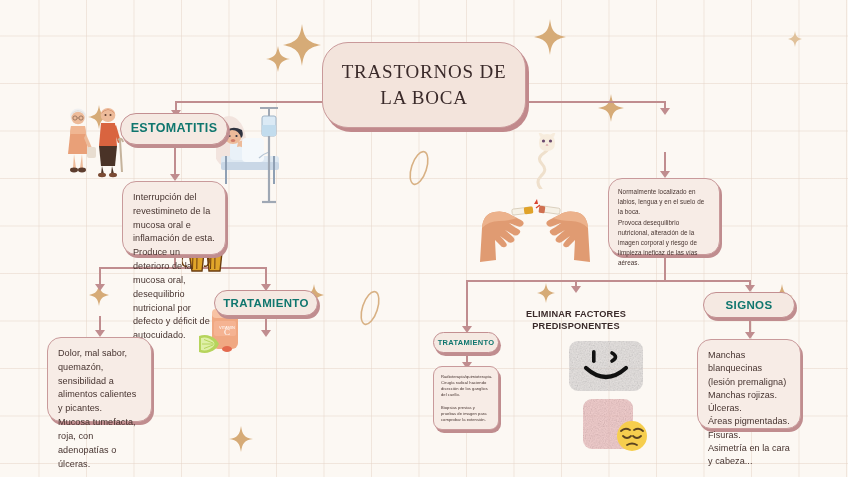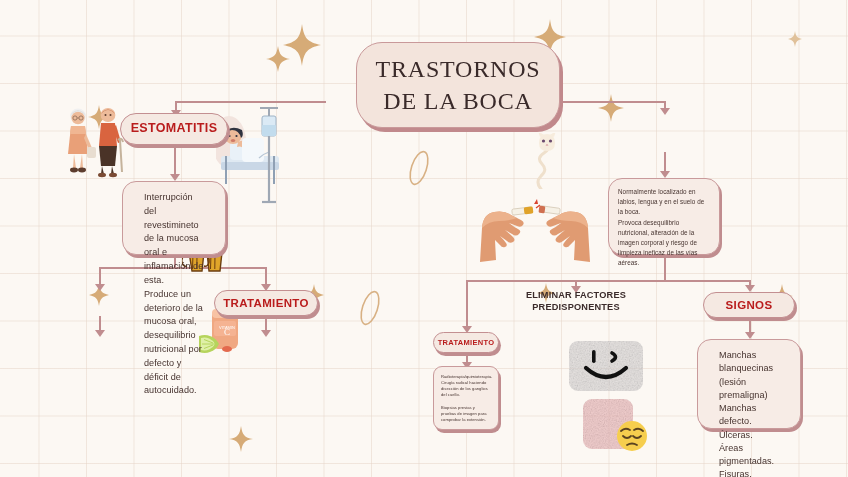--- a/index.html
+++ b/index.html
@@ -23,52 +23,51 @@
   
   .node{
     position:absolute;
     box-sizing:border-box;
     border-radius:22px;
     background:#f5e9e2;
     border:1.3px solid #c38f91;
     box-shadow:2px 3px 0 0 #c08d8f;
     display:flex;align-items:center;justify-content:center;
     text-align:center;
-    color:#b91c1c;
+    color:#0f766e;
     z-index:6;
   }
   .title-node{
     border-radius:26px;
     background:#f3e4dc;
     border:1.5px solid #c9999a;
     box-shadow:3px 4px 0 0 #c1898c;
     font-family:"Liberation Serif", serif;
     letter-spacing:.8px;
     line-height:1.35;
-    font-size:24px;
+    font-size:19px;
     color:#3a2a2a;
-    margin-left:34px;
   }
   .cap{
     font-weight:bold;
     letter-spacing:.35px;
     font-size:11.5px;
     line-height:1.25;
     border-radius:18px;
   }
   .cap.big{font-size:12.5px;}
   .cap.sm{font-size:7.5px;letter-spacing:.3px;border-radius:12px;}
   .textbox{
     border-radius:14px;
     background:#f7ece6;
     border:1.1px solid #c99a9b;
     box-shadow:2px 3px 0 0 #c08d8f;
     display:block;
     text-align:left;
-    padding:9px 21px;
+    padding:9px 10px;
     font-size:9.1px;
     line-height:1.52;
     color:#46332f;
     letter-spacing:.05px;
   }
   .textbox.tiny{
     font-size:4.1px;line-height:1.5;padding:7px 7px;border-radius:9px;
   }
   
   .conn{position:absolute;background:#c08d8f;z-index:2;}
@@ -330,20 +329,24 @@
   <div class="node cap big" style="left:120px;top:113px;width:108px;height:32px;">
     <span>ESTOMATITIS</span>
   </div>
 
   <div class="node textbox" style="left:122px;top:181px;width:104px;height:74px;">
     <span style="white-space:pre-line;">Interrupción del revestimineto de la mucosa oral e inflamación de esta.
 Produce un deterioro de la mucosa oral, desequilibrio nutricional por defecto y déficit de autocuidado.</span>
   </div>
 
 
+  <div class="node textbox" style="left:47px;top:337px;width:105px;height:85px;">
+    <span style="white-space:pre-line;">Dolor, mal sabor, quemazón, sensibilidad a alimentos calientes y picantes.
+Mucosa tumefacta, roja, con adenopatías o úlceras.</span>
+  </div>
 
   <div class="node cap" style="left:214px;top:290px;width:104px;height:26px;">
     <span>TRATAMIENTO</span>
   </div>
 
 
 
   <div class="node textbox" style="left:608px;top:178px;width:112px;height:77px;font-size:6.3px;line-height:1.62;padding:8px 9px;">
     <span style="white-space:pre-line;">Normalmente localizado en labios, lengua y en el suelo de la boca.
 Provoca desequilibrio nutricional, alteración de la imagen corporal y riesgo de limpieza ineficaz de las vías aéreas.</span>
@@ -352,34 +355,34 @@
   <div class="node cap sm" style="left:433px;top:332px;width:66px;height:21px;">
     <span>TRATAMIENTO</span>
   </div>
 
   <div class="node textbox tiny" style="left:433px;top:366px;width:66px;height:64px;">
     <span style="white-space:pre-line;">Radioterapia/quimioterapia. Cirugía radical haciendo disección de los ganglios del cuello.
 
 Biopsias previas y pruebas de imagen para comprobar la extensión.</span>
   </div>
 
-  <div style="position:absolute;left:520px;top:287px;width:112px;height:28px;z-index:6;
+  <div style="position:absolute;left:520px;top:306px;width:112px;height:28px;z-index:6;
               display:flex;flex-direction:column;align-items:center;justify-content:center;
               text-align:center;font-size:9.2px;font-weight:bold;color:#3b2b2b;
               line-height:1.32;letter-spacing:.2px;">
     <span>ELIMINAR FACTORES</span>
     <span>PREDISPONENTES</span>
   </div>
 
   <div class="node cap" style="left:703px;top:292px;width:92px;height:26px;">
     <span>SIGNOS</span>
   </div>
 
   <div class="node textbox" style="left:697px;top:339px;width:104px;height:90px;line-height:1.46;">
     <span style="white-space:pre-line;">Manchas blanquecinas (lesión premaligna)
-Manchas defecto.
+Manchas rojizas.
 Úlceras.
 Áreas pigmentadas.
 Fisuras.
 Asimetría en la cara y cabeza...</span>
   </div>
 
 </div>
 
 </body></html>

